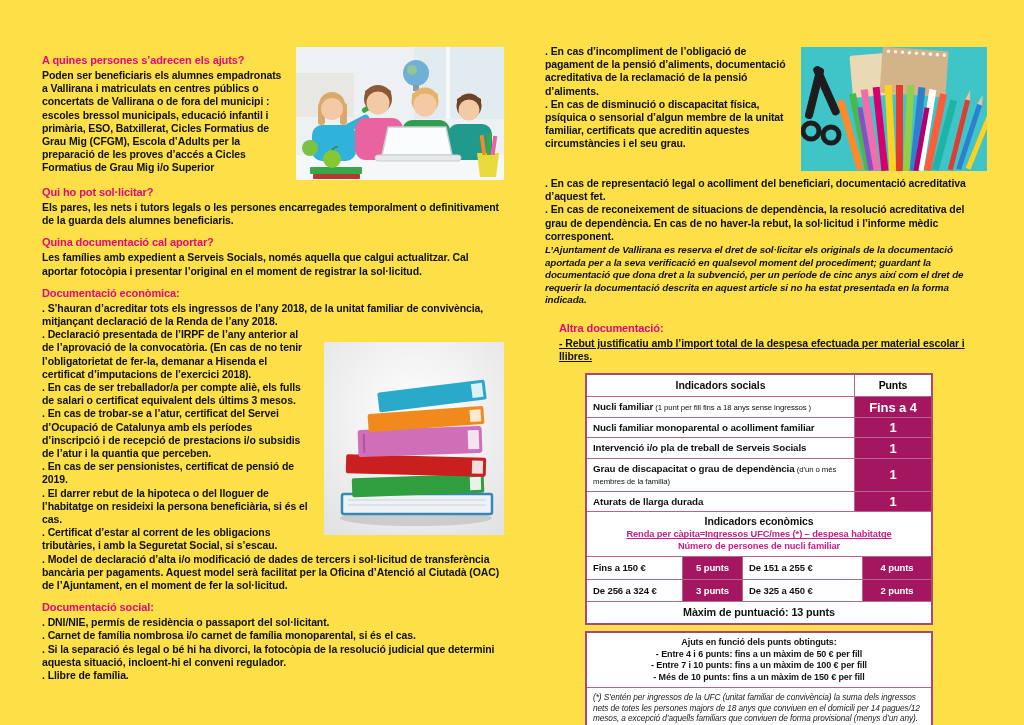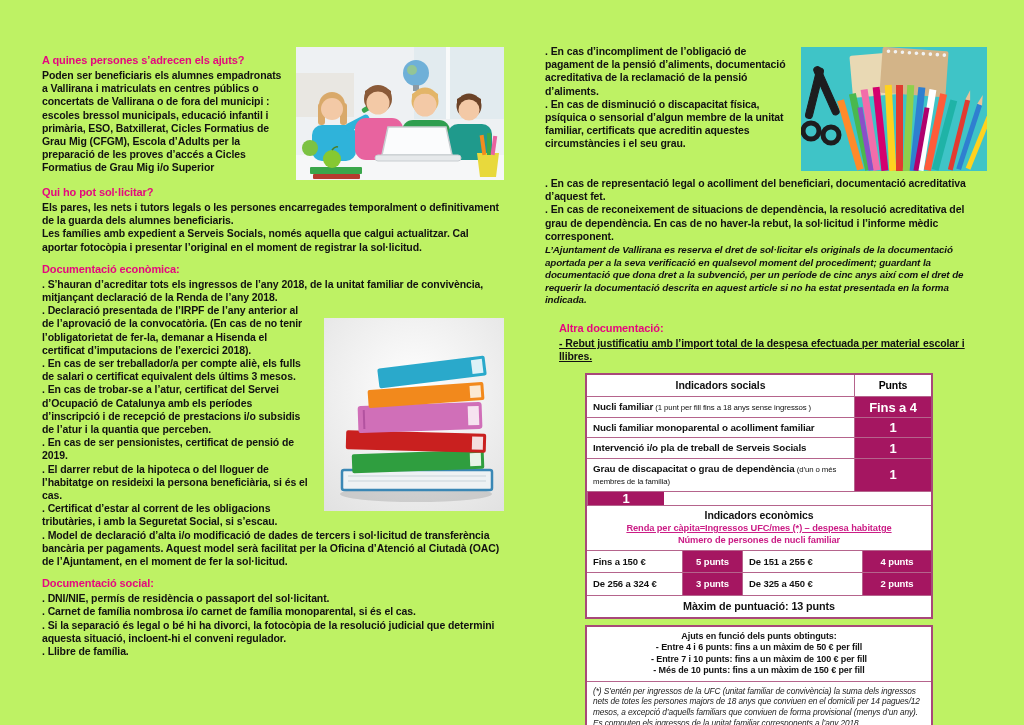--- a/index.html
+++ b/index.html
@@ -1,20 +1,20 @@
 <!DOCTYPE html>
 <html><head>
 <meta charset="utf-8">
 <style>
   html,body{margin:0;padding:0;}
   body{
     width:1024px;height:725px;overflow:hidden;background:#ffffff;
     font-family:"Liberation Sans", sans-serif;color:#111;
   }
-  .spread{position:relative;width:1024px;height:725px;background:#bef264;}
+  .spread{position:relative;width:1024px;height:725px;background:#fde047;}
   .page{position:absolute;top:45px;}
   .page-left{left:42px;width:462px;}
   .page-right{left:545px;width:442px;}
 
   .h-pink{
     color:#e5087e;font-weight:bold;font-size:11px;line-height:13px;
     margin:9px 0 2px 0;
   }
   .h-pink:first-child{margin-top:15px;}
   .body-text{
@@ -128,20 +128,21 @@
         <rect x="196" y="89" width="4" height="19" fill="#e8639f" transform="rotate(8 198 98)"></rect>
       </svg>
     </div>
 
     <div class="h-pink">A quines persones s’adrecen els ajuts?</div>
     <div class="item">Poden ser beneficiaris els alumnes empadronats a Vallirana i matriculats en centres públics o concertats de Vallirana o de fora del municipi : escoles bressol municipals, educació infantil i primària, ESO, Batxillerat, Cicles Formatius de Grau Mig (CFGM), Escola d’Adults per la preparació de les proves d’accés a Cicles Formatius de Grau Mig i/o Superior</div>
 
     <div class="h-pink clear">Qui ho pot sol·licitar?</div>
     <div class="item">Els pares, les nets i tutors legals o les persones encarregades temporalment o definitivament de la guarda dels alumnes beneficiaris.</div>
 
+    <div class="h-pink">Quina documentació cal aportar?</div>
     <div class="item">Les famílies amb expedient a Serveis Socials, només aquella que calgui actualitzar. Cal aportar fotocòpia i presentar l’original en el moment de registrar la sol·licitud.</div>
 
     <div class="h-pink">Documentació econòmica:</div>
     <div class="item">. S’hauran d’acreditar tots els ingressos de l’any 2018, de la unitat familiar de convivència, mitjançant declaració de la Renda de l’any 2018.</div>
 
     <div class="photo books-photo">
       <svg width="180" height="193" viewBox="0 0 180 193">
         <defs>
           <radialGradient id="gBg" cx="50%" cy="38%" r="80%">
             <stop offset="0%" stop-color="#ffffff"></stop>
@@ -286,20 +287,21 @@
         </div>
         <div class="tr">
           <div class="td-label"><span>Intervenció i/o pla de treball de Serveis Socials</span><span class="td-note"></span></div>
           <div class="td-pts">1</div>
         </div>
         <div class="tr">
           <div class="td-label"><span>Grau de discapacitat o grau de dependència</span><span class="td-note"> (d’un o més membres de la família)</span></div>
           <div class="td-pts">1</div>
         </div>
         <div class="tr">
+          <div class="td-label"><span>Aturats de llarga durada</span><span class="td-note"></span></div>
           <div class="td-pts">1</div>
         </div>
 
         <div class="econ-head">
           <div class="econ-title">Indicadors econòmics</div>
           <div class="econ-formula">Renda per càpita=Ingressos UFC/mes (*)  – despesa habitatge</div>
           <div class="econ-sub">Número de persones de nucli familiar</div>
         </div>
 
         <div class="econ-row">

